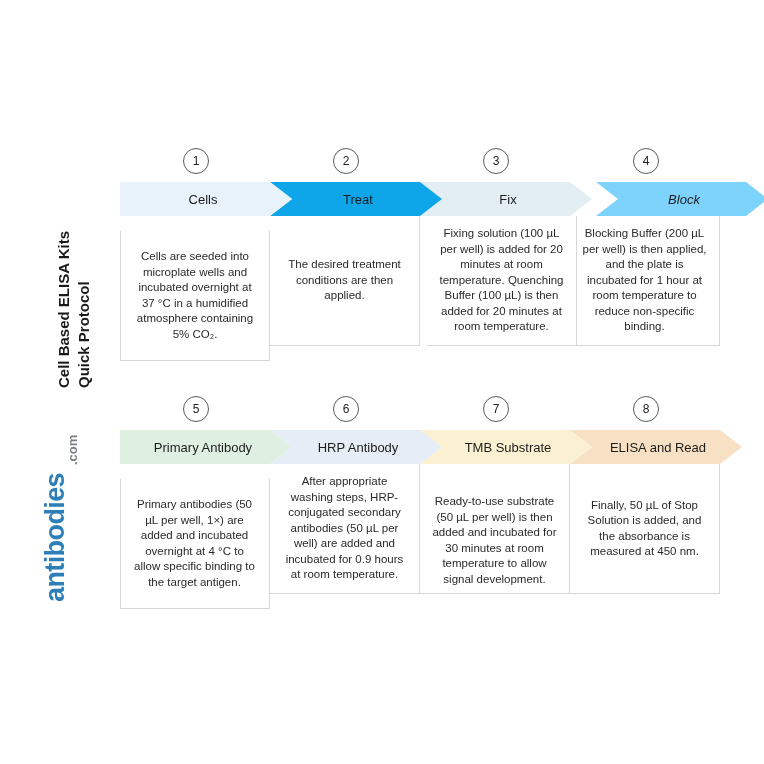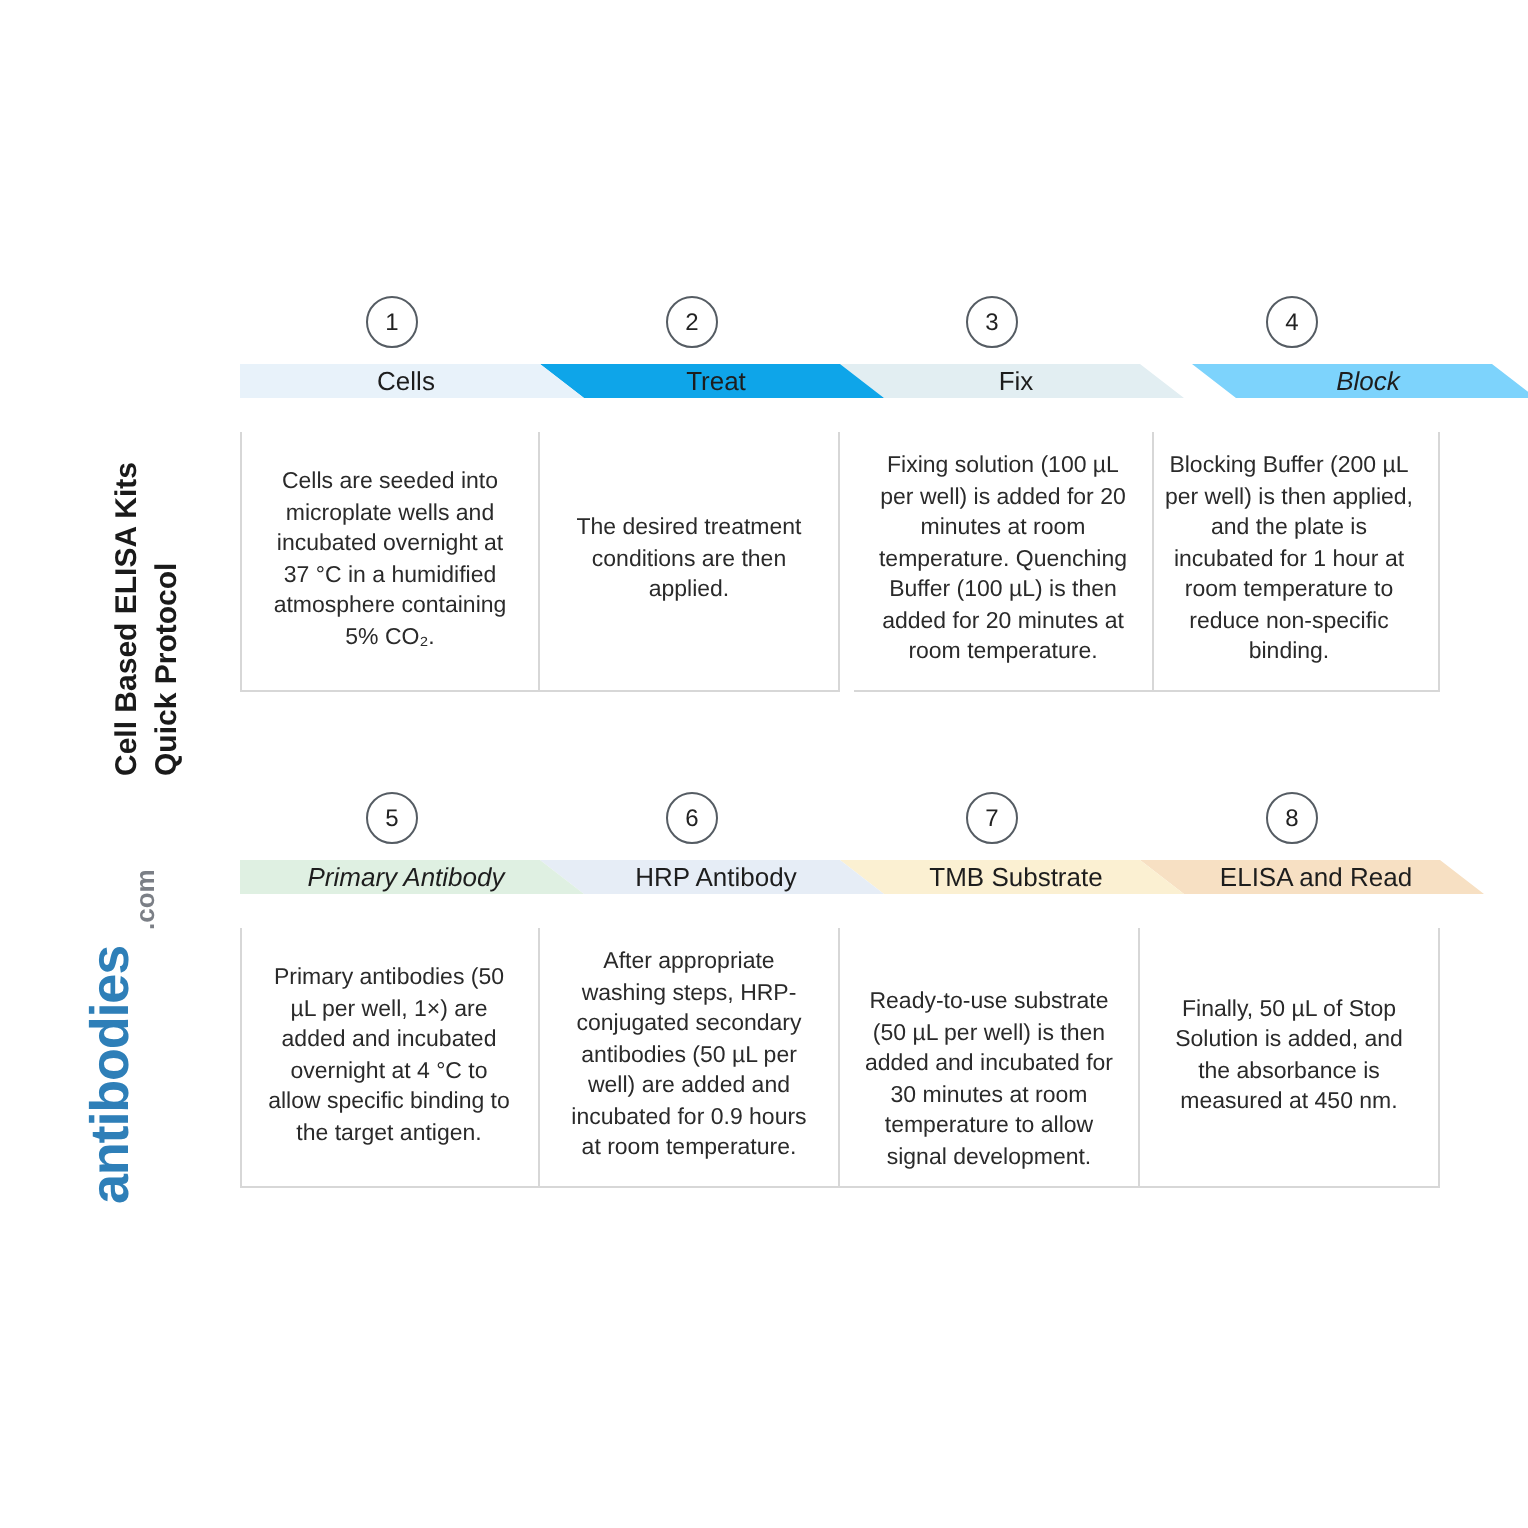--- a/index.html
+++ b/index.html
@@ -97,21 +97,21 @@
   }
 
   .banner {
     position: relative;
     height: 34px;
     margin-top: 6px;
   }
   .chev {
     position: absolute;
     top: 0;
-    height: 17px;
+    height: 34px;
     display: flex;
     align-items: center;
     box-sizing: border-box;
     justify-content: flex-end;
   }
   .chev .chev-label {
     width: 100%;
     text-align: center;
     font-size: 13px;
     color: #1d1d1d;
@@ -132,21 +132,21 @@
     height: 130px;
     box-sizing: border-box;
     border-right: 1px solid #d7d7d7;
     border-bottom: 1px solid #d7d7d7;
     border-top: none;
     display: flex;
     align-items: center;
     justify-content: center;
     padding: 6px 12px;
   }
-  .card.first { border-left: 1px solid #d7d7d7; }
+  .card.first { border-left: 1px solid #d7d7d7; margin-top: 15px; }
   .card .card-text {
     font-size: 11.5px;
     line-height: 15.5px;
     text-align: center;
     color: #2a2a2a;
   }
 </style>
 </head>
 <body>
 
@@ -198,21 +198,21 @@
 </div>
 
 <div class="row row-2">
   <div class="numbers">
       <div class="num-circle" style="left: 63px;">5</div>
       <div class="num-circle" style="left: 213px;">6</div>
       <div class="num-circle" style="left: 363px;">7</div>
       <div class="num-circle" style="left: 513px;">8</div>
     </div>
   <div class="banner">
-      <div class="chev first" style="left: 0px; width: 172px; background: rgb(223, 240, 226); clip-path: polygon(0px 0px, 150px 0px, 172px 17px, 150px 34px, 0px 34px); z-index: 10; font-style: italic;">
+      <div class="chev first" style="left: 0px; width: 172px; background: rgb(223, 240, 226); clip-path: polygon(0px 0px, 150px 0px, 172px 17px, 150px 34px, 0px 34px); z-index: 10;">
         <div class="chev-label">Primary Antibody</div>
       </div>
       <div class="chev" style="left: 150px; width: 172px; background: rgb(230, 237, 246); clip-path: polygon(0px 0px, 150px 0px, 172px 17px, 150px 34px, 0px 34px, 22px 17px); z-index: 9;">
         <div class="chev-label">HRP Antibody</div>
       </div>
       <div class="chev" style="left: 300px; width: 172px; background: rgb(251, 240, 210); clip-path: polygon(0px 0px, 150px 0px, 172px 17px, 150px 34px, 0px 34px, 22px 17px); z-index: 8;">
         <div class="chev-label">TMB Substrate</div>
       </div>
       <div class="chev" style="left: 450px; width: 172px; background: rgb(247, 224, 195); clip-path: polygon(0px 0px, 150px 0px, 172px 17px, 150px 34px, 0px 34px, 22px 17px); z-index: 7;">
         <div class="chev-label">ELISA and Read</div>

